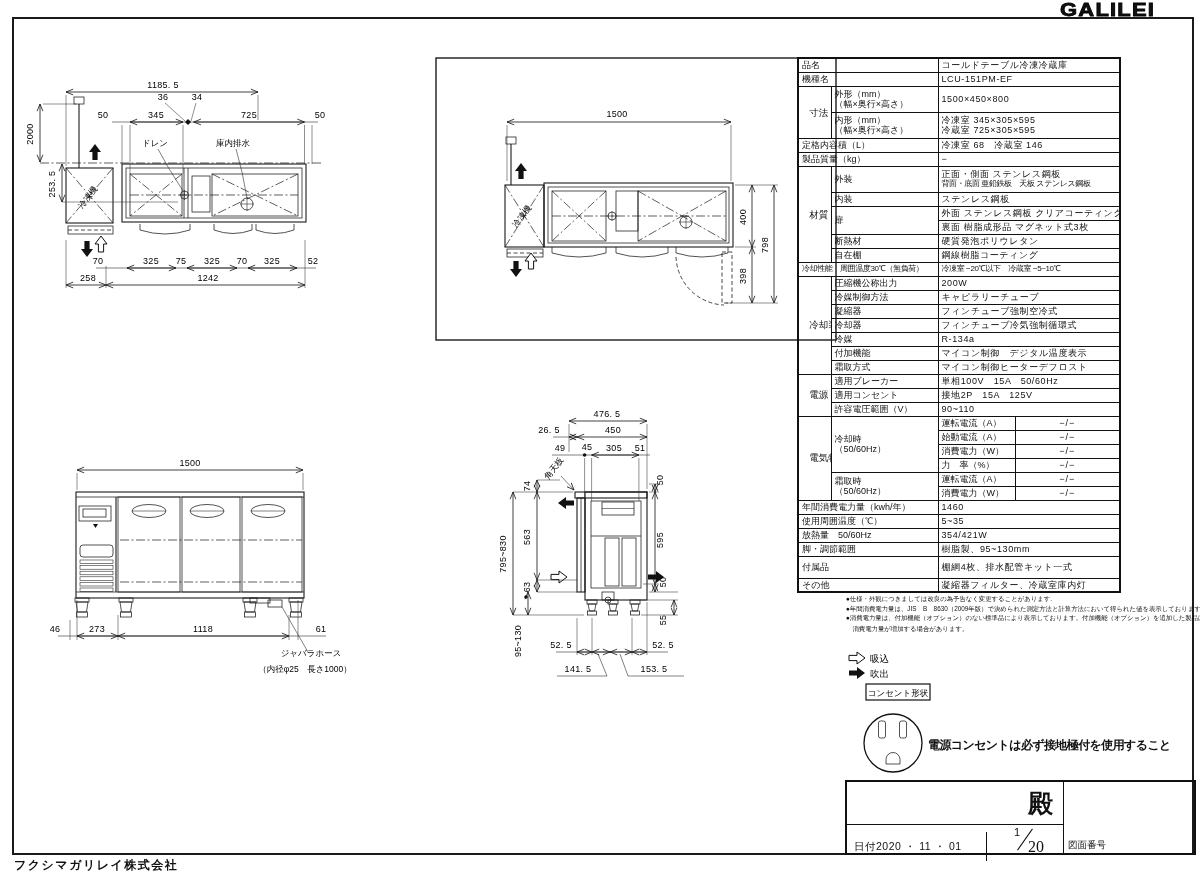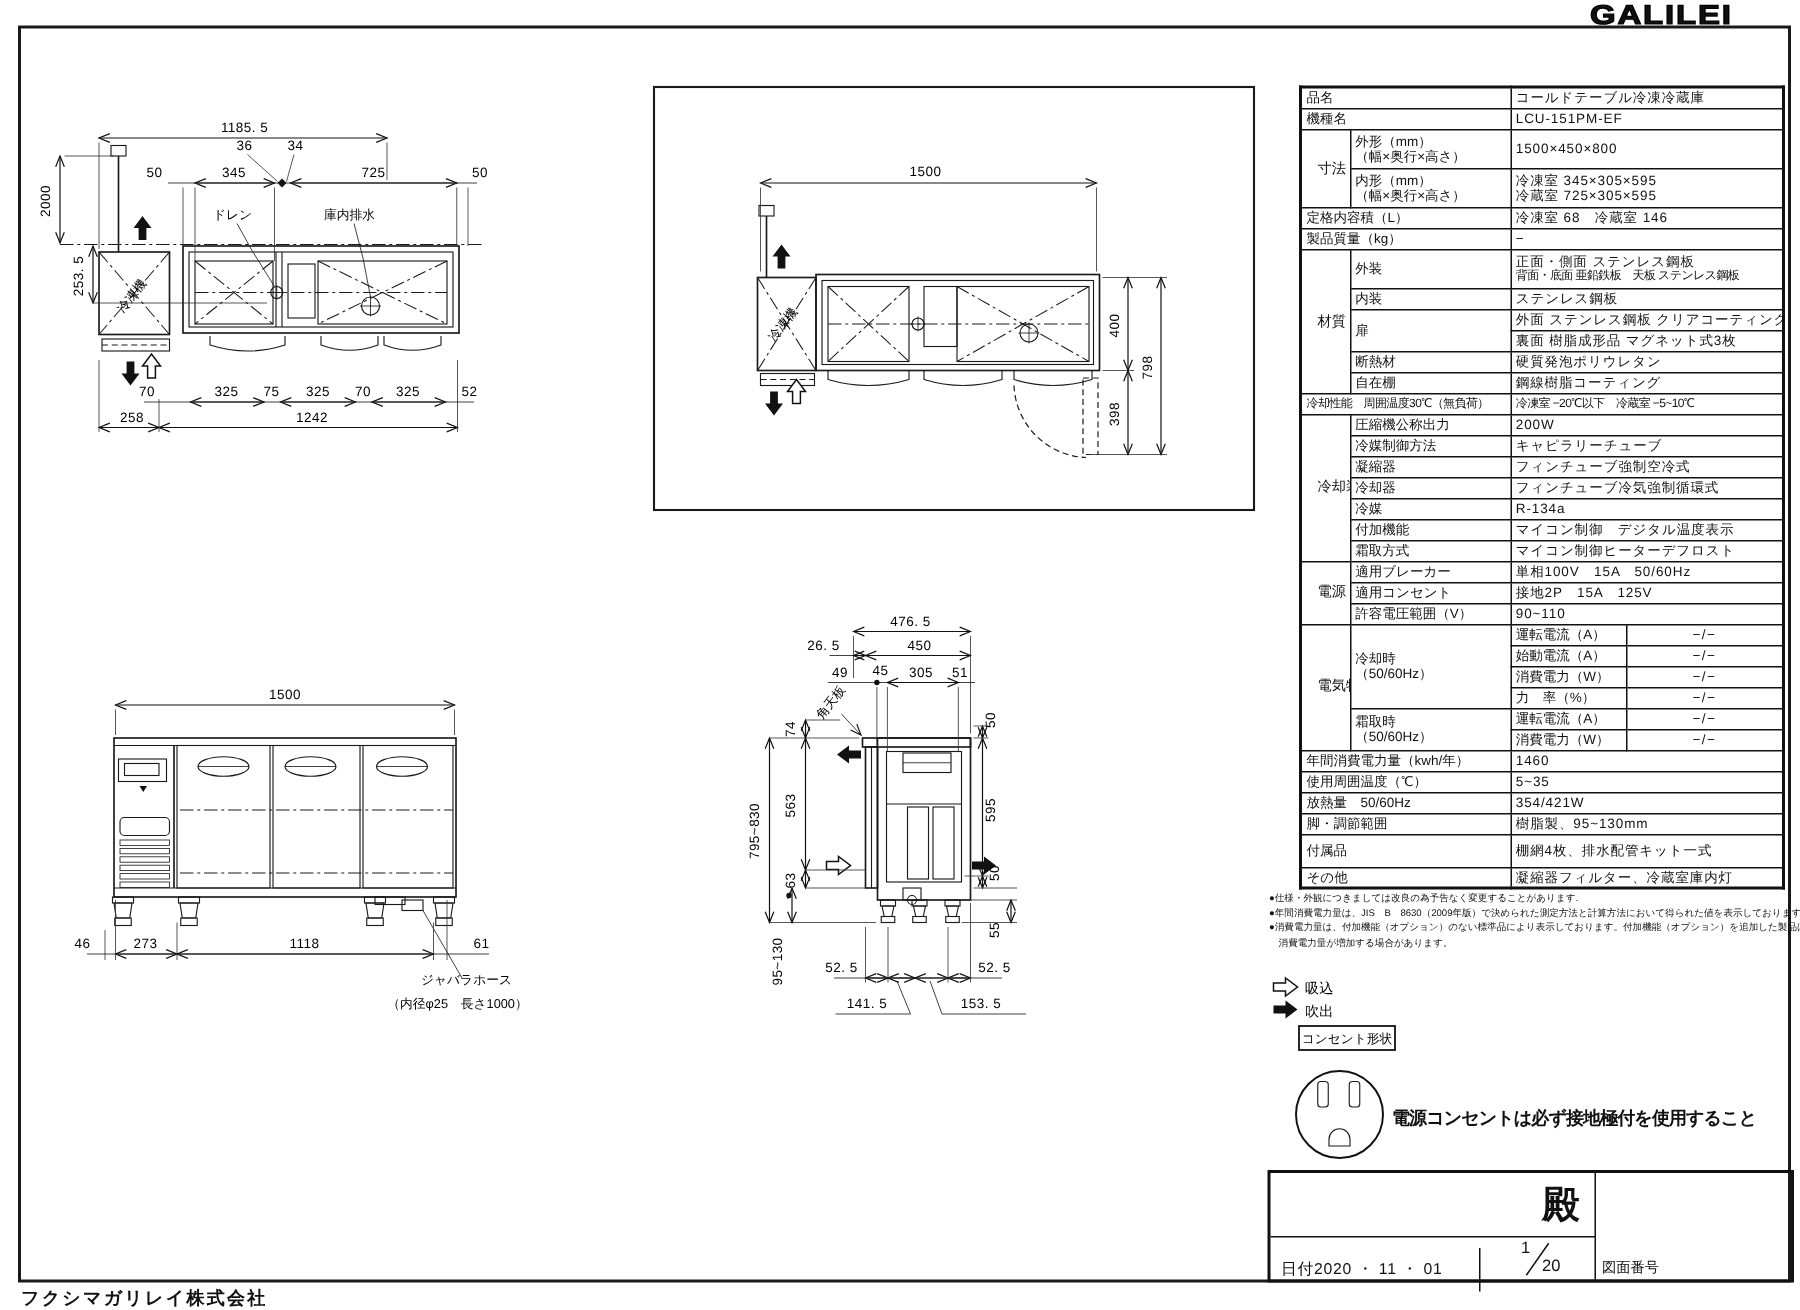--- a/index.html
+++ b/index.html
@@ -18,39 +18,39 @@
   .ext{stroke:#333;stroke-width:0.55;fill:none;}
   .dim{stroke:#111;stroke-width:0.8;fill:none;marker-start:url(#ma);marker-end:url(#ma);}
   .cl{stroke:#1a1a1a;stroke-width:0.7;fill:none;stroke-dasharray:9 2.5 2 2.5;}
   .dsh{stroke:#1a1a1a;stroke-width:0.8;fill:none;stroke-dasharray:4 2.5;}
   .dt{font-size:9px;fill:#000;text-anchor:middle;letter-spacing:0.3px;}
   .jt{font-size:8.5px;fill:#000;text-anchor:middle;}
   .lg{font-size:9.5px;fill:#000;text-anchor:start;}
   .fa{fill:#111;stroke:none;}
   .faw{fill:#fff;stroke:#111;stroke-width:1;}
   
-  #spec{position:absolute;left:866px;top:57px;border-collapse:collapse;table-layout:fixed;width:322px;font-size:9px;line-height:1.12;border:2px solid #111;}
+  #spec{position:absolute;left:797px;top:57px;border-collapse:collapse;table-layout:fixed;width:322px;font-size:9px;line-height:1.12;border:2px solid #111;}
   #spec td{border:1px solid #111;padding:0 3px;overflow:hidden;white-space:nowrap;vertical-align:middle;}
   #spec tr.h1{height:14px;} #spec tr.h2{height:26px;} #spec tr.hf{height:22px;}
   .vcat{padding:0 !important;text-align:right;}
   .vcat div{width:11px;margin:0 auto;word-break:break-all;font-size:9.5px;}
   .lh26{line-height:25px;} .lh48{line-height:47px;} .lh24{line-height:24.3px;} .lh21{line-height:20.6px;}
   .val{letter-spacing:0.6px;}
   .ctr{text-align:center;letter-spacing:1px;}
   .sm{font-size:8px;letter-spacing:-0.4px;}
   
   #tb{left:845px;top:780px;width:351px;height:75px;border:2px solid #111;box-sizing:border-box;}
   .tbc{position:absolute;box-sizing:border-box;}
   #tb-dono{left:0;top:0;width:217px;height:43px;border-right:1.5px solid #111;border-bottom:1.5px solid #111;text-align:right;font-size:25px;line-height:42px;padding-right:10px;font-weight:600;}
   #tb-seiri{left:217px;top:0;width:130px;height:43px;border-bottom:1.5px solid #111;font-size:9.5px;padding:3px 4px;}
   #tb-date{left:0;top:50px;width:140px;height:29px;border-right:1px solid #111;font-size:10.5px;line-height:28px;padding-left:7px;letter-spacing:0.5px;}
   #tb-frac{left:140px;top:43px;width:77px;height:29px;border-right:1.5px solid #111;}
   #frac-1{position:absolute;left:27px;top:1px;font-size:11px;}
   #frac-sl{position:absolute;left:25px;top:14px;width:26px;border-top:1.2px solid #111;transform:rotate(-55deg);}
-  #frac-20{position:absolute;left:41px;top:13px;font-size:11px;}
+  #frac-20{position:absolute;left:41px;top:13px;font-size:16px;font-family:Liberation Serif, serif;}
   #tb-zumen{left:217px;top:54px;width:130px;height:29px;font-size:9.5px;padding:3px 4px;}
 </style>
 </head>
 <body>
 
 <div id="frame" class="abs"></div>
 <div id="logo" class="abs">GALILEI</div>
 <div id="company" class="abs">フクシマガリレイ株式会社</div>
 
 <svg width="1200" height="873" viewBox="0 0 1200 873">

